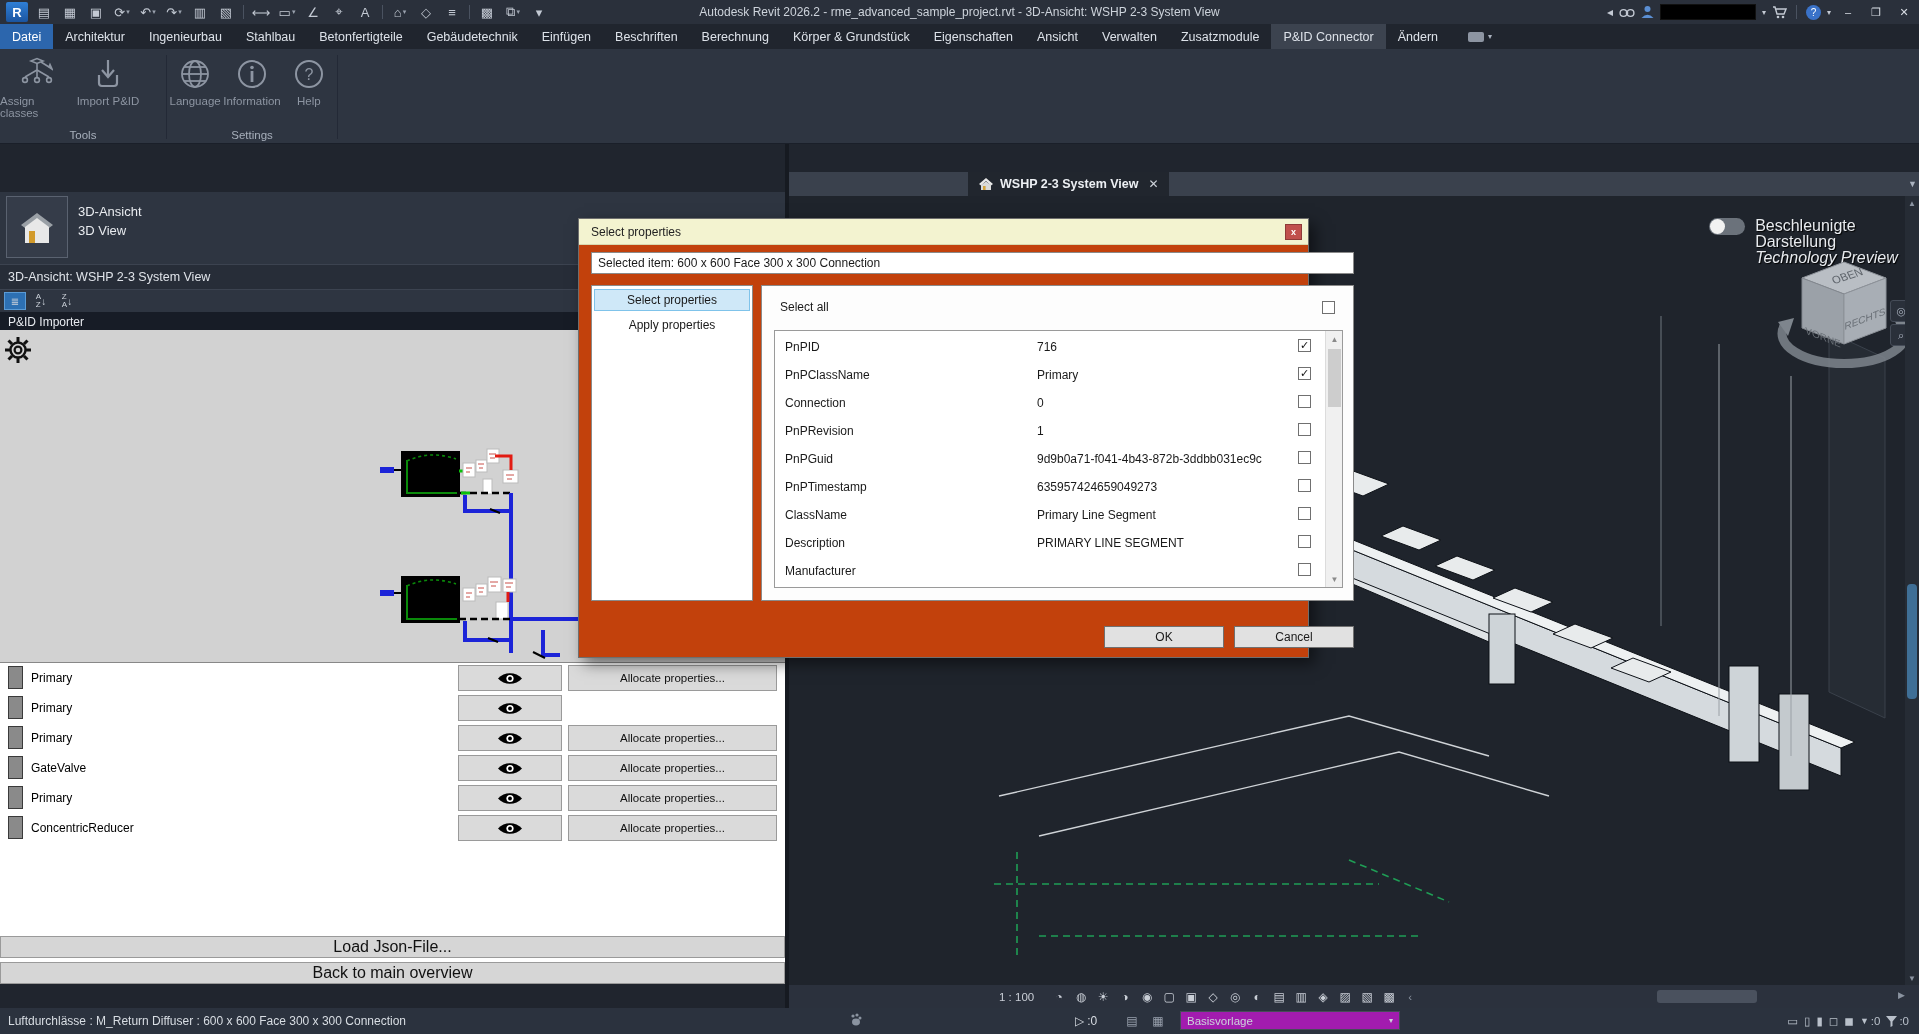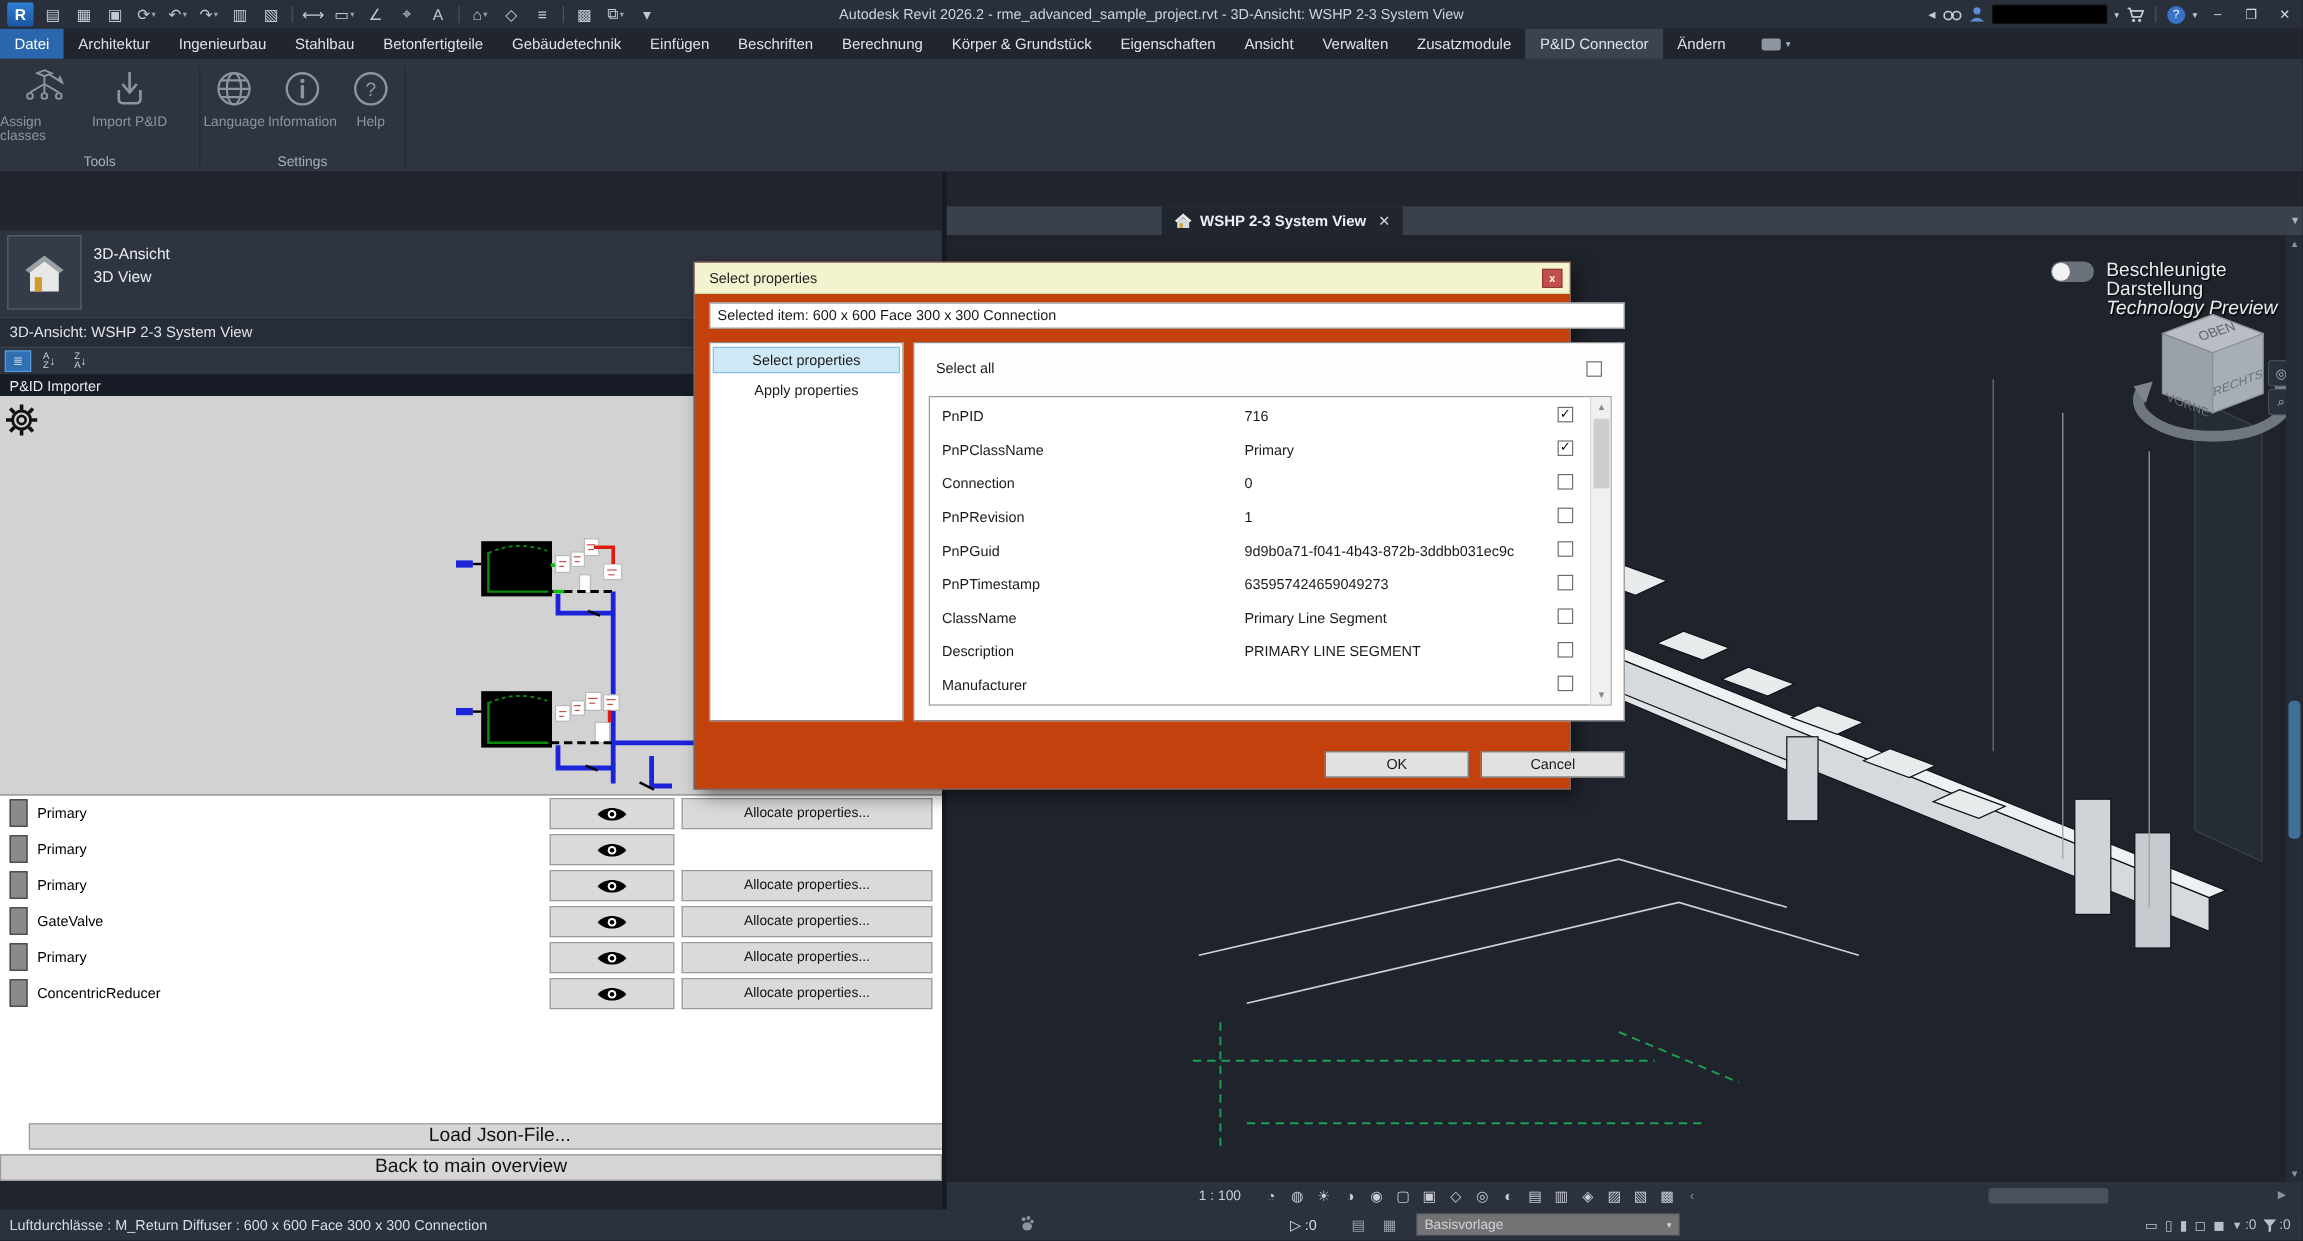--- a/index.html
+++ b/index.html
@@ -81,21 +81,21 @@
   .scaletxt{margin-left:210px;white-space:nowrap;}
   .vbicons{display:flex;align-items:center;gap:4px;margin-left:16px;}
   .vbi{width:18px;height:18px;display:flex;align-items:center;justify-content:center;font-size:12px;color:#c9ced6;}
   .hthumb{position:absolute;left:868px;top:5px;width:100px;height:13px;background:#4a515e;border-radius:3px;}
   .harr{position:absolute;top:5px;font-size:9px;color:#8a93a0;}
 
   
   .statusbar{position:absolute;left:0;top:1008px;width:1919px;height:26px;background:#2b323e;display:flex;align-items:center;font-size:12px;color:#d8dde3;}
   .stleft{margin-left:8px;white-space:nowrap;text-align:center;}
   .stico{width:20px;display:flex;justify-content:center;color:#9aa2ae;font-size:12px;}
-  .designopt{position:absolute;left:1180px;width:220px;height:19px;top:3px;background:#737373;border:1px solid #454c58;display:flex;align-items:center;justify-content:space-between;padding:0 6px;font-size:11.5px;color:#cdd3db;}
+  .designopt{position:absolute;left:1180px;width:220px;height:19px;top:3px;background:#a21caf;border:1px solid #454c58;display:flex;align-items:center;justify-content:space-between;padding:0 6px;font-size:11.5px;color:#cdd3db;}
   .strt{position:absolute;right:10px;display:flex;align-items:center;gap:6px;font-size:11.5px;color:#b9c0ca;}
 
   
   .dialog{position:absolute;left:558px;top:218px;width:731px;height:440px;background:#c2410c;border:1px solid #6e6e6e;box-shadow:6px 6px 14px rgba(0,0,0,.5);color:#1a1a1a;margin-left:20px;}
   .dtitle{position:absolute;left:0;top:0;width:100%;height:26px;background:#f3f3d0;border-bottom:1px solid #d8d8b0;display:flex;align-items:center;padding-left:12px;font-size:12px;color:#222;}
   .dclose{position:absolute;right:6px;top:5px;width:17px;height:16px;background:#c0504d;border:1px solid #8f3a38;color:#fff;font-size:9px;font-weight:bold;display:flex;align-items:center;justify-content:center;}
   .itembox{position:absolute;left:12px;top:33px;width:763px;height:22px;background:#fff;border:1px solid #8a8a8a;display:flex;align-items:center;padding-left:6px;font-size:12px;}
   .dnav{position:absolute;left:12px;top:66px;width:162px;height:316px;background:#fff;border:1px solid #8a8a8a;}
   .dnavitem{margin:3px 2px 0 2px;height:22px;display:flex;align-items:center;justify-content:center;font-size:12px;}
   .dnavitem.sel{background:#cfe8f8;border:1px solid #7fc3ea;}
@@ -453,21 +453,21 @@
               <circle cx="13" cy="7.5" r="1.9" fill="#000"></circle>
             </svg>
           </span>
           <span class="allocbtn">Allocate properties...</span>
         </div>
       </div>
 
     <div class="bigbtn" style="top:818px;">
       <span>Back to main overview</span>
     </div>
-    <div class="bigbtn" style="top:792px;margin-left:24px;">
+    <div class="bigbtn" style="top:792px;">
       <span>Load Json-File...</span>
     </div>
   </div>
 
   <div class="rightcol">
     <div class="viewtabs">
       <div class="vtab">
         <svg width="16" height="14" viewBox="0 0 16 14">
           <polygon points="1,7 8,1 15,7 13,8.5 8,4 3,8.5" fill="#e8e8e8"></polygon>
           <polygon points="3,8 8,4.5 13,8 13,13 3,13" fill="#d9d9d9"></polygon>

